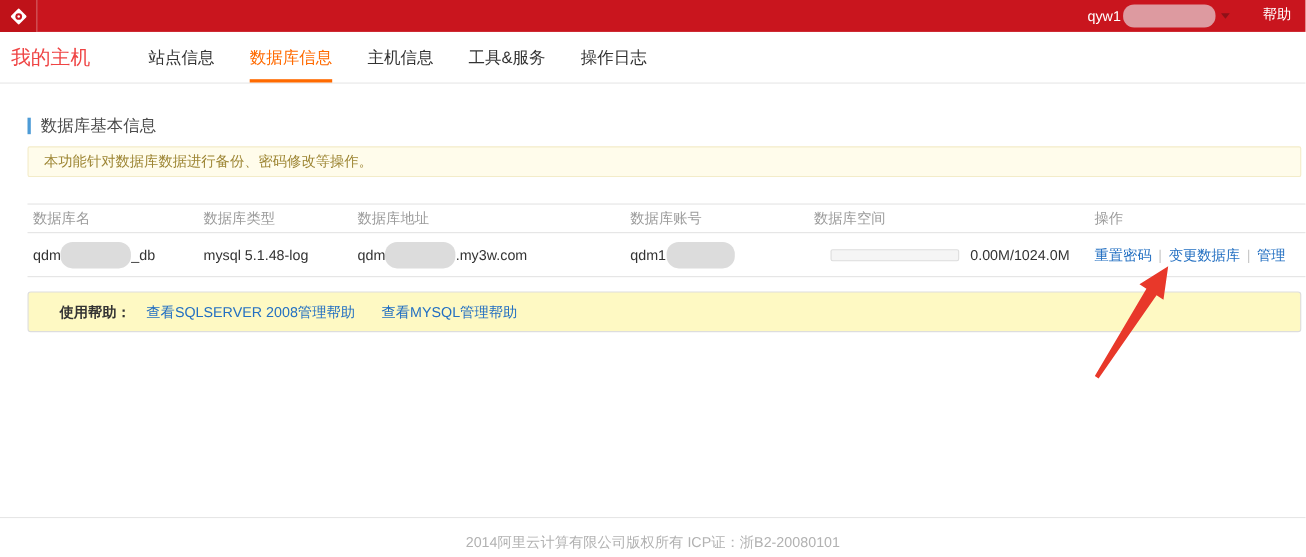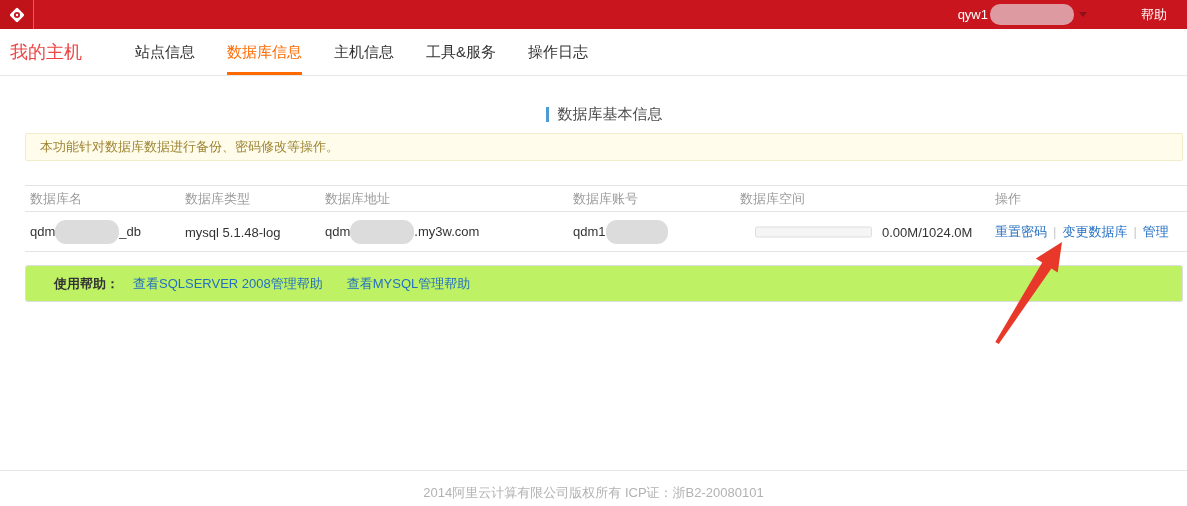--- a/index.html
+++ b/index.html
@@ -7,38 +7,38 @@
   body {
     font-family:"Liberation Sans","DejaVu Sans",sans-serif;
     background:#fff; position:relative; overflow:hidden; color:#333;
   }
 
   
   .topbar { height:29px; background:#c9151e; display:flex; align-items:center; color:#fff; }
   .logo-wrap { width:34px; height:29px; background:#bf1219; display:flex; align-items:center; justify-content:center;
                border-right:1px solid rgba(255,255,255,.35); }
   .topbar-title { font-size:12px; font-weight:bold; margin-left:12px; letter-spacing:1px;margin-top:48px; }
-  .topbar-right { margin-left:auto; display:flex; align-items:center; padding-right:20px;gap:24px; }
+  .topbar-right { margin-left:auto; display:flex; align-items:flex-start; padding-right:13px; }
   .topbar-user { display:flex; align-items:center; cursor:pointer; }
   .topbar-username { font-size:13px; }
   .blur-pink { width:84px; height:21px; background:#dd9aa0; border-radius:10px; margin-left:2px; }
   .caret-down { width:0; height:0; border-left:4px solid transparent; border-right:4px solid transparent;
                 border-top:5px solid #8d1118; margin-left:5px; }
   .topbar-help { font-size:13px; margin-left:30px; cursor:pointer; }
 
   
   .nav { height:47px; border-bottom:1px solid #e7e7e7; position:relative; display:flex; align-items:center; }
   .nav-home { font-size:18px; color:#ef4444; margin-left:10px; cursor:pointer; }
   .nav-tabs { position:absolute; left:135px; top:0; height:100%; display:flex; }
   .nav-tab { font-size:15px; color:#333; margin-right:32px; height:100%; display:flex; align-items:center;
              border-bottom:3px solid transparent; padding-top:3px; cursor:pointer; }
   .nav-tab.active { color:#ff6a00; border-bottom-color:#ff6a00; }
 
   
-  .section-title { display:flex; align-items:center; margin:29px 4px 0 25px;justify-content:center; }
+  .section-title { display:flex; align-items:center; margin:29px 4px 0 25px; }
   .title-bar { width:3px; height:15px; background:#4d9bd6; margin-right:9px; }
   .title-text { font-size:15px; color:#4c4c4c; }
 
   .notice { margin:9px 4px 0 25px; height:28px; background:#fffceb; border:1px solid #f3ecc9; border-radius:2px;
             color:#9d8533; font-size:13px; display:flex; align-items:center; padding-left:14px; }
 
   
   .db-table { position:relative; margin:24px 0 0 25px; width:1162px; font-size:13px; }
   .thead { height:27px; border-top:1px solid #e4e4e4; border-bottom:1px solid #e4e4e4; position:relative; }
   .th { position:absolute; top:50%; transform:translateY(-50%); color:#9b9b9b; white-space:nowrap; }
@@ -50,21 +50,21 @@
   .w64 { width:64px; } .w62 { width:62px; }
 
   .progress-track { width:117px; height:11px; border:1px solid #ddd; background:#f5f5f5; border-radius:2px;
                     margin:0 10px 0 15px; overflow:hidden; }
   .progress-fill { height:100%; background:#6cb0e0; width:0%; }
 
   .action-link, .help-link { color:#2470c2; text-decoration:none; cursor:pointer; }
   .action-sep { color:#c9c9c9; margin:0 6px; }
 
   
-  .help-box { margin:13px 4px 0 25px; height:37px; border:1px solid #ddd; background:#bef264; border-radius:3px;
+  .help-box { margin:13px 4px 0 25px; height:37px; border:1px solid #ddd; background:#fef9c3; border-radius:3px;
               display:flex; align-items:center; padding-left:28px; font-size:13px; }
   .help-label { color:#333; font-weight:bold; margin-right:14px; }
   .help-link { margin-right:24px; }
 
   
   .footer { position:absolute; left:0; right:0; top:470px; border-top:1px solid #e6e6e6;
             text-align:center; padding-top:13px; font-size:13px; color:#b2b2b2; }
 
   
   .arrow-annotation { position:absolute; left:985px; top:235px; width:90px; height:115px; z-index:10; pointer-events:none; }

